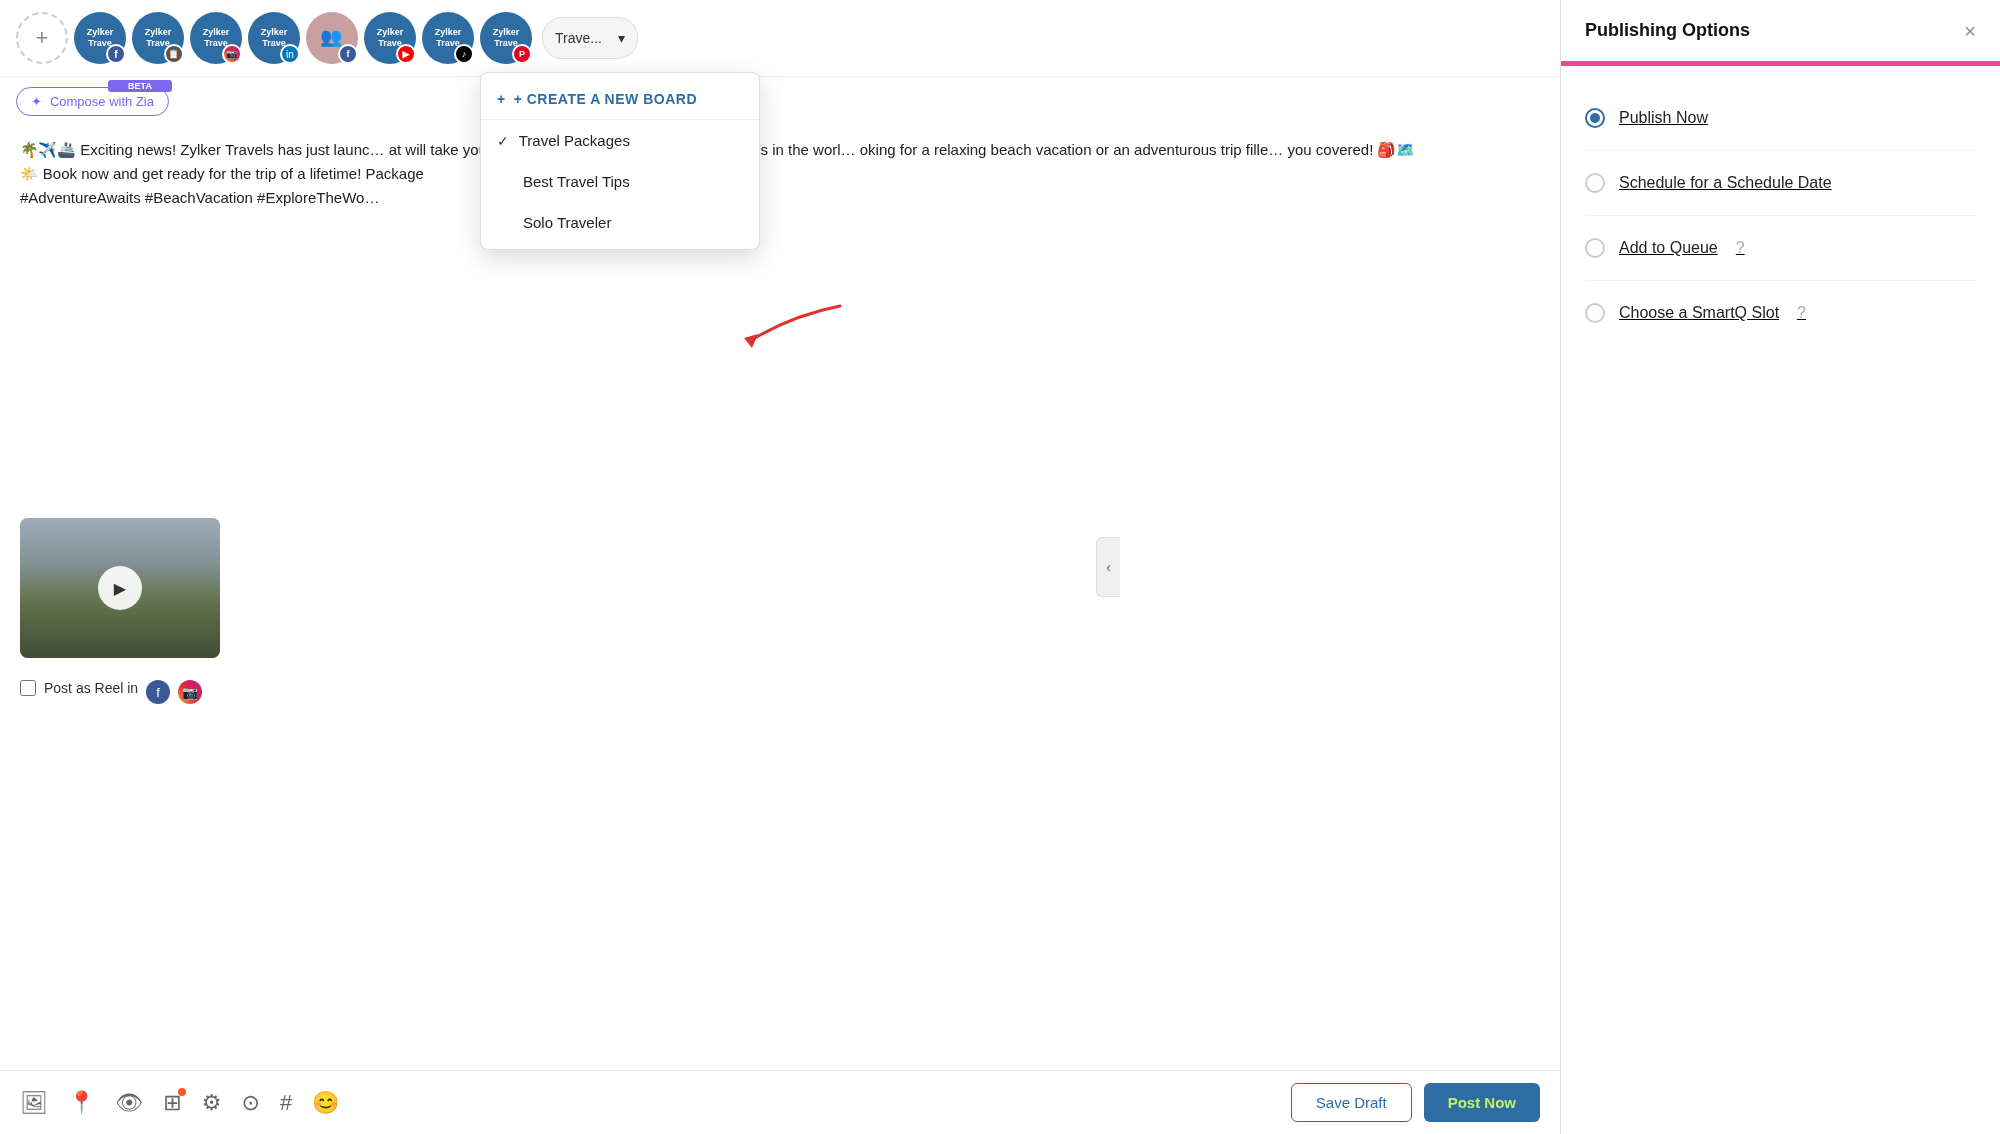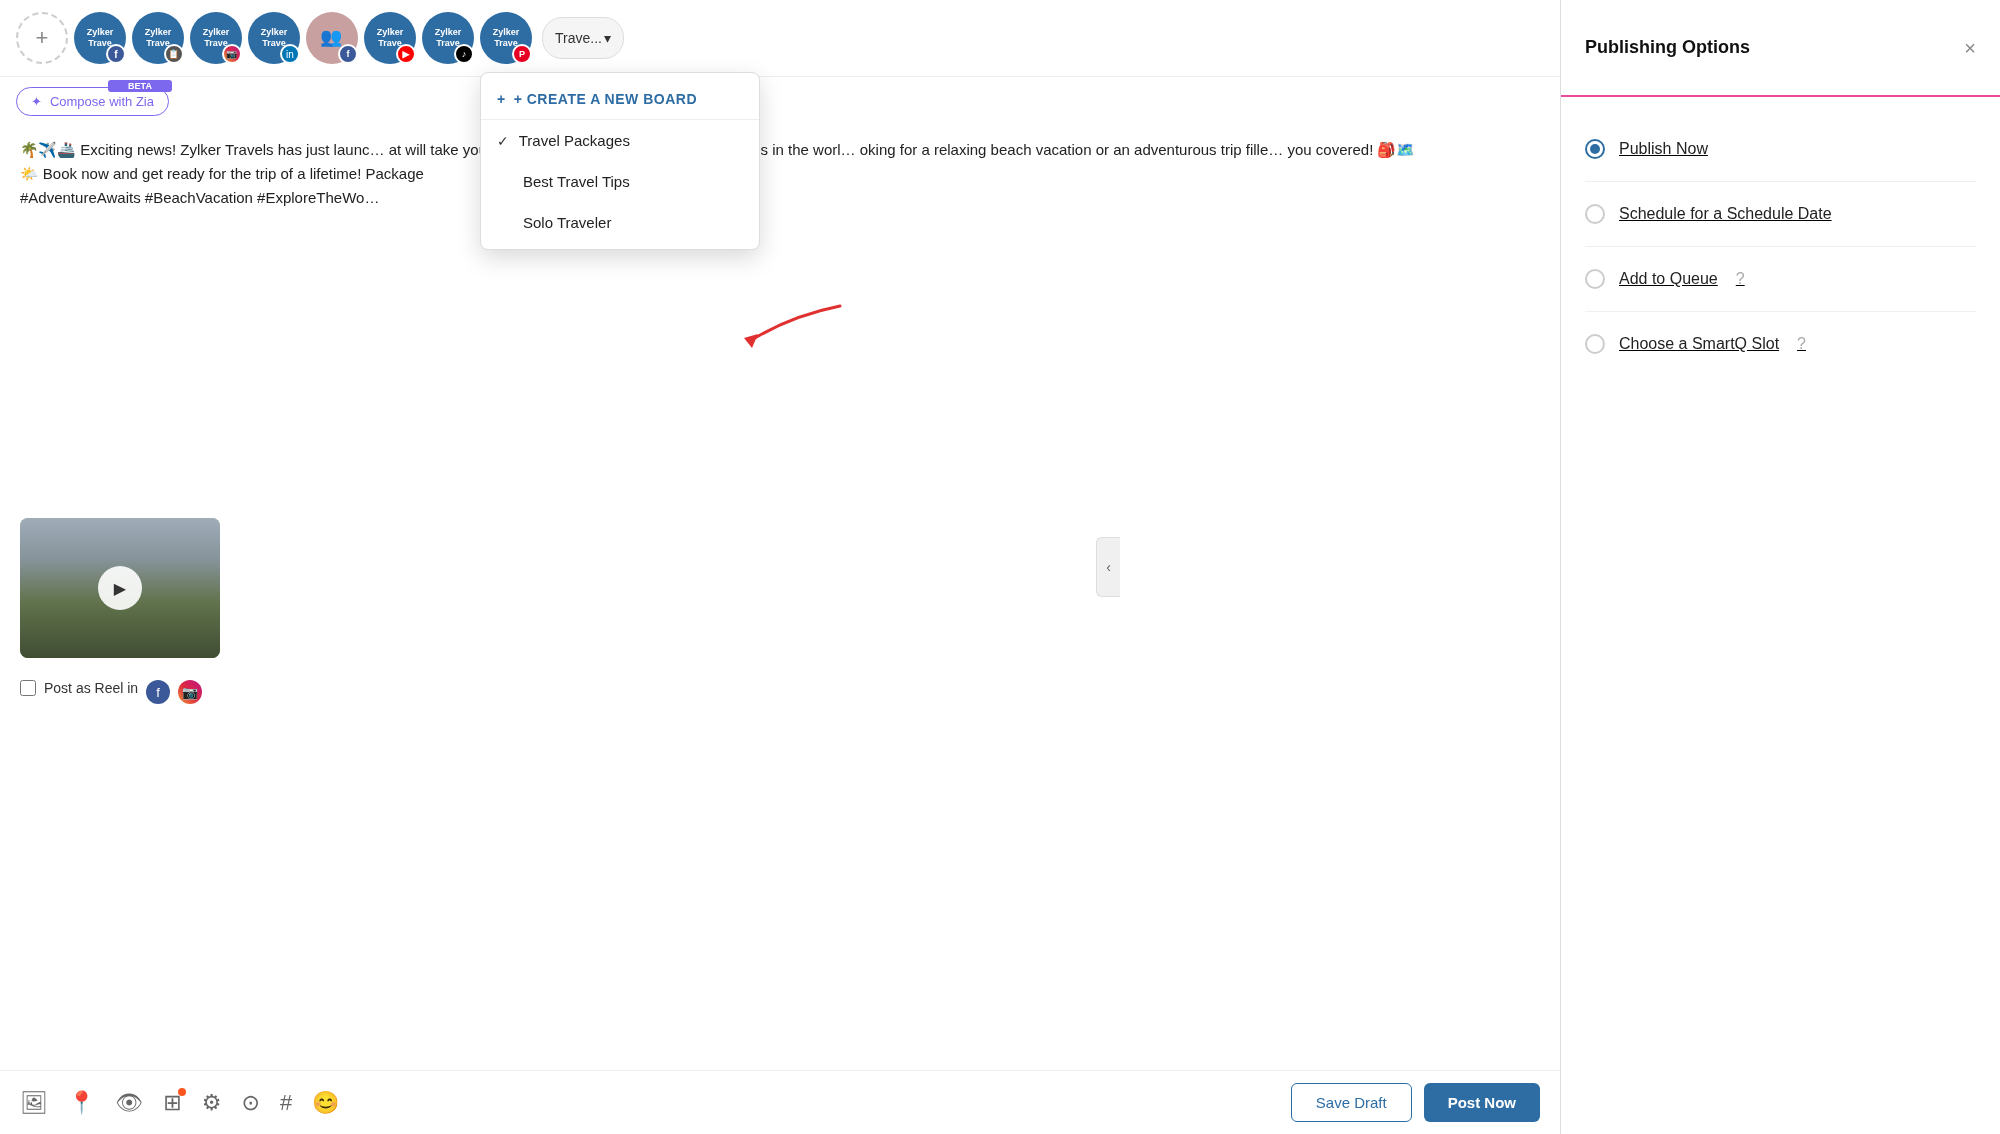--- a/index.html
+++ b/index.html
@@ -59,21 +59,21 @@
       width: 20px; height: 20px;
       border-radius: 50%;
       border: 2px solid #fff;
       display: flex; align-items: center; justify-content: center;
       font-size: 11px;
     }
 
     .network-selector {
       display: flex;
       align-items: center;
-      gap: 2px;
+      gap: 16px;
       background: #f5f5f5;
       border: 1px solid #ddd;
       border-radius: 20px;
       padding: 12px 12px;
       cursor: pointer;
       font-size: 14px;
       color: #333;
       margin-left: 4px;
     }
 
@@ -212,21 +212,21 @@
       cursor: pointer;
       font-weight: 500;
       margin-left: 28px;
     }
 
     .btn-post-now {
       padding: 10px 24px;
       border: none;
       border-radius: 6px;
       background: #2e6da4;
-      color: #ffffff;
+      color: #bef264;
       font-size: 15px;
       cursor: pointer;
       font-weight: 600;
     }
 
     
     .dropdown-menu {
       position: absolute;
       top: 72px;
       left: 480px;
@@ -288,22 +288,22 @@
       border-left: 1px solid #ddd;
       display: flex;
       flex-direction: column;
       padding: 0;
     }
 
     .panel-header {
       display: flex;
       align-items: flex-end;
       justify-content: space-between;
-      padding: 37px 24px;
-      border-bottom: 2px solid #ec4899;
+      padding: 20px 24px;
+      border-bottom: 5px solid #ec4899;
     }
 
     .panel-title {
       font-size: 18px;
       font-weight: 600;
       color: #111;
     }
 
     .close-btn {
       font-size: 20px;

